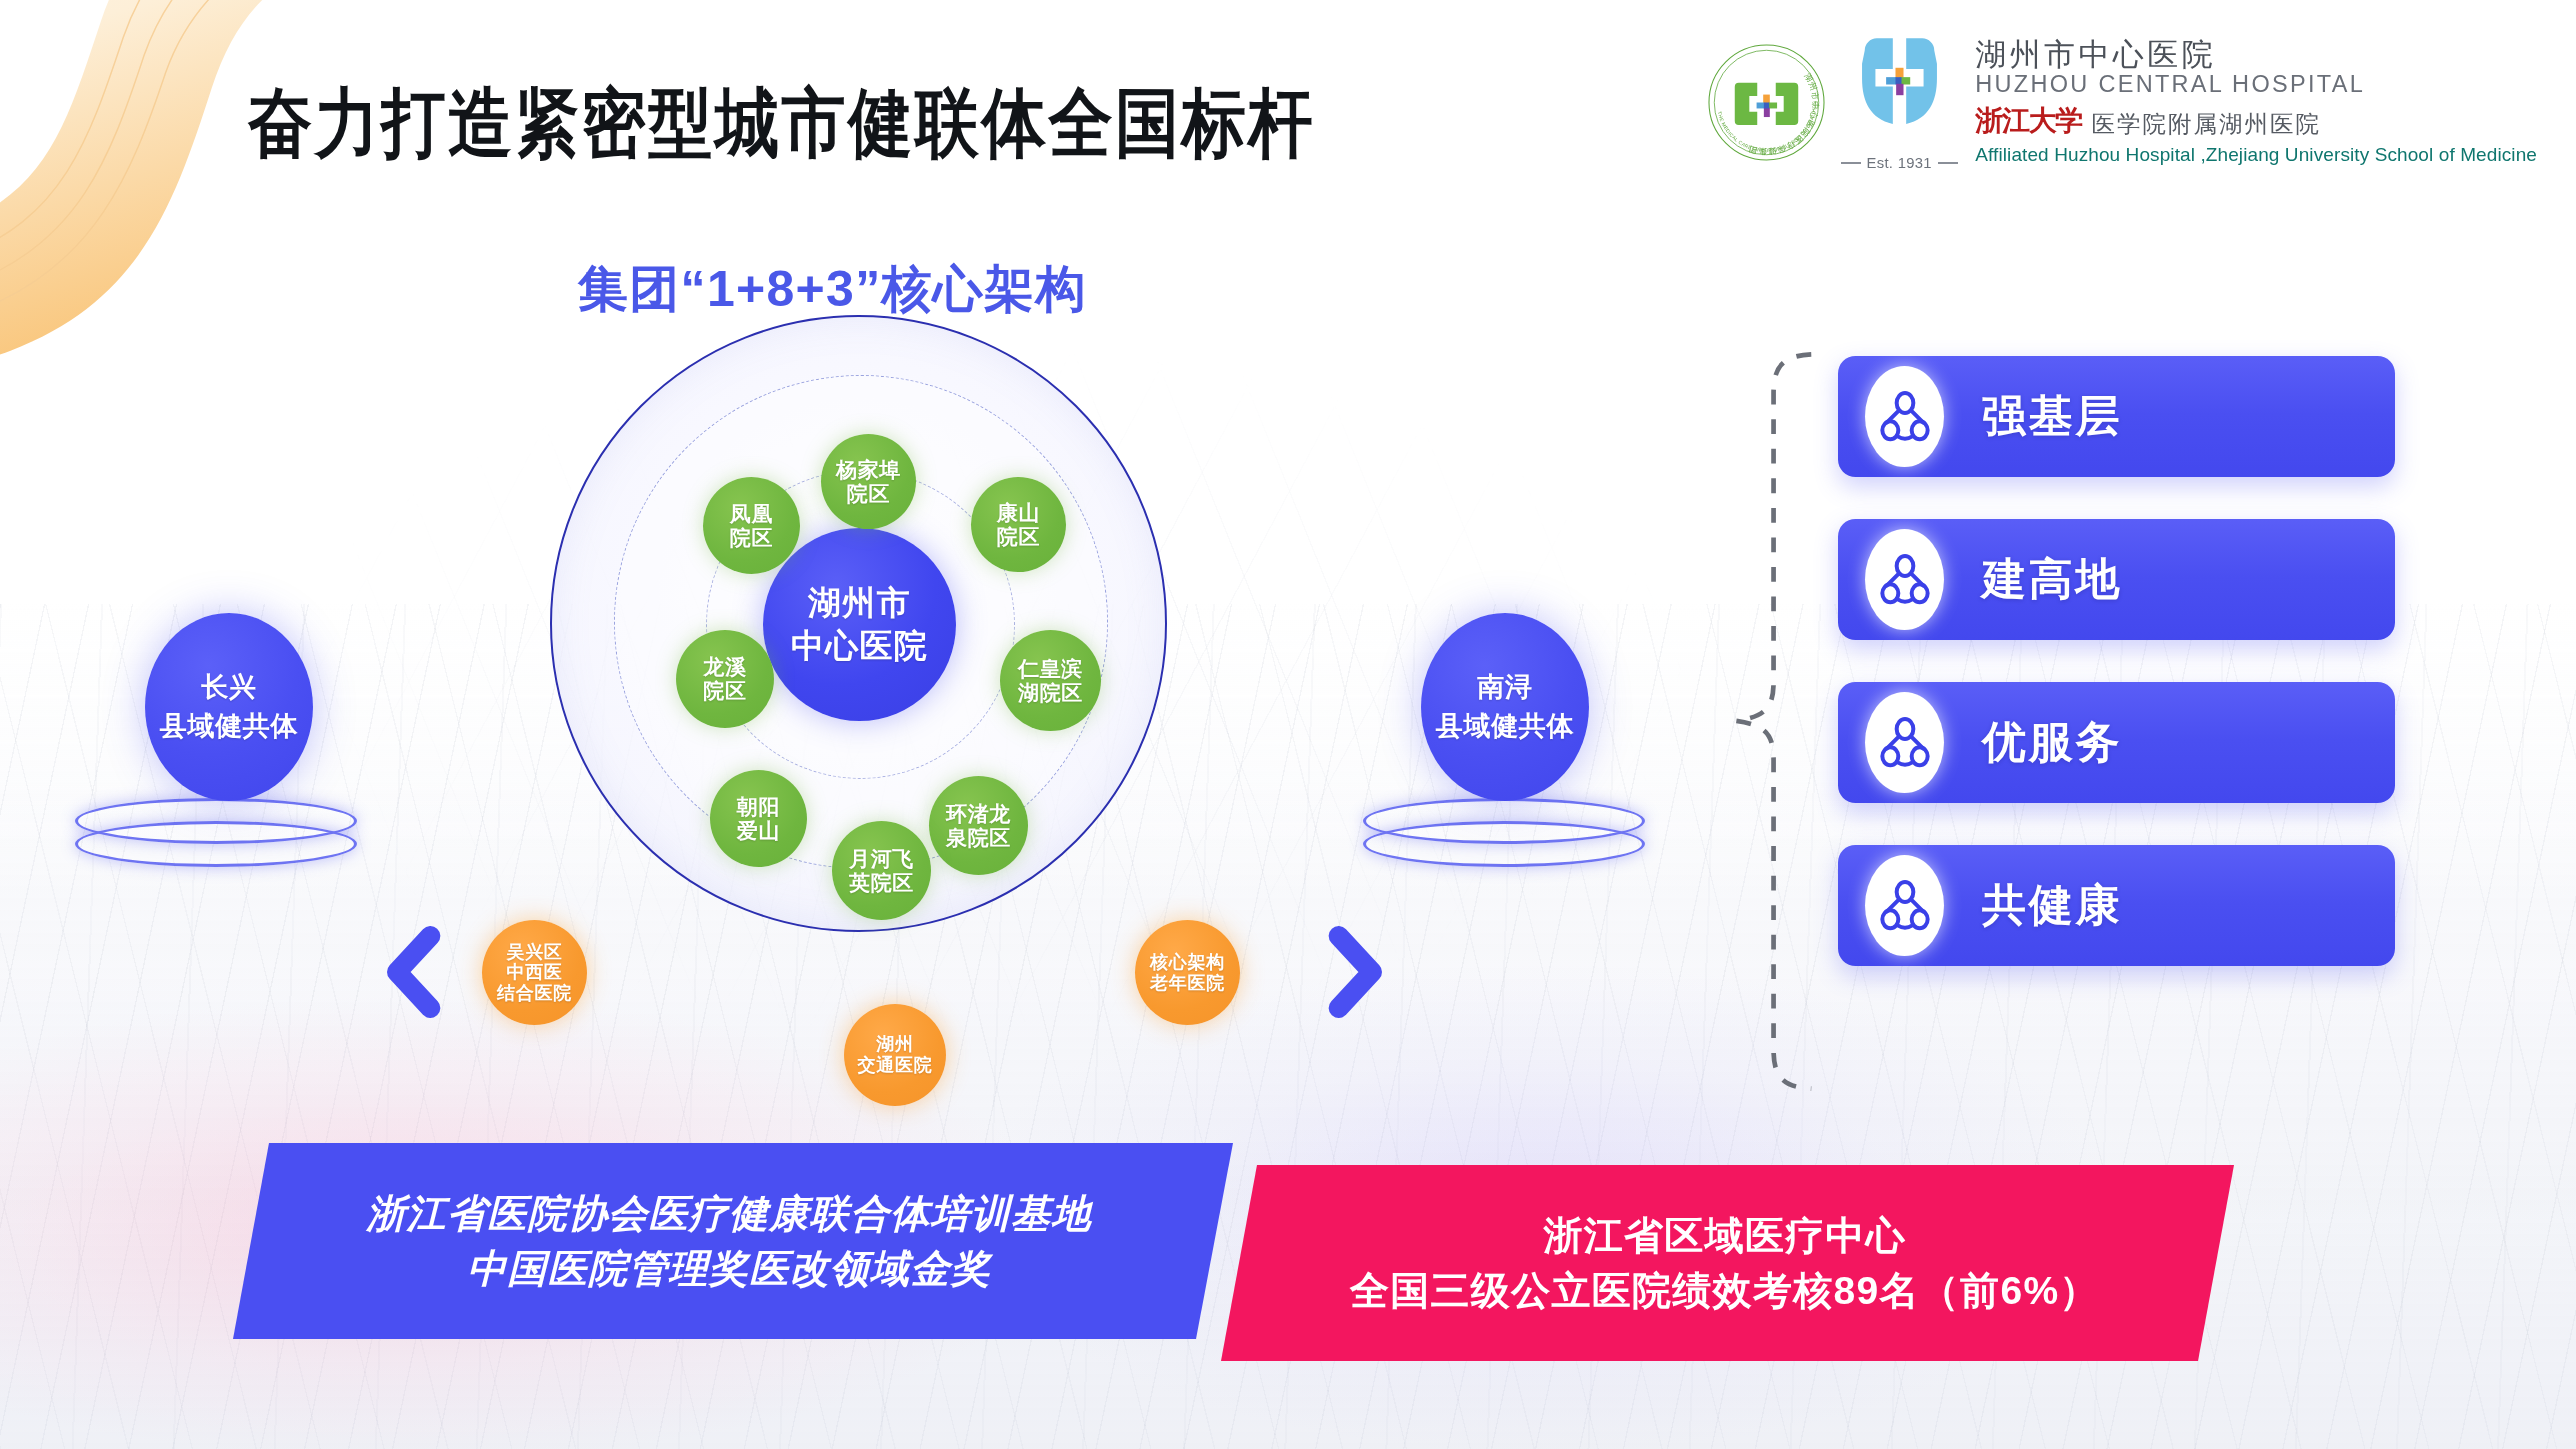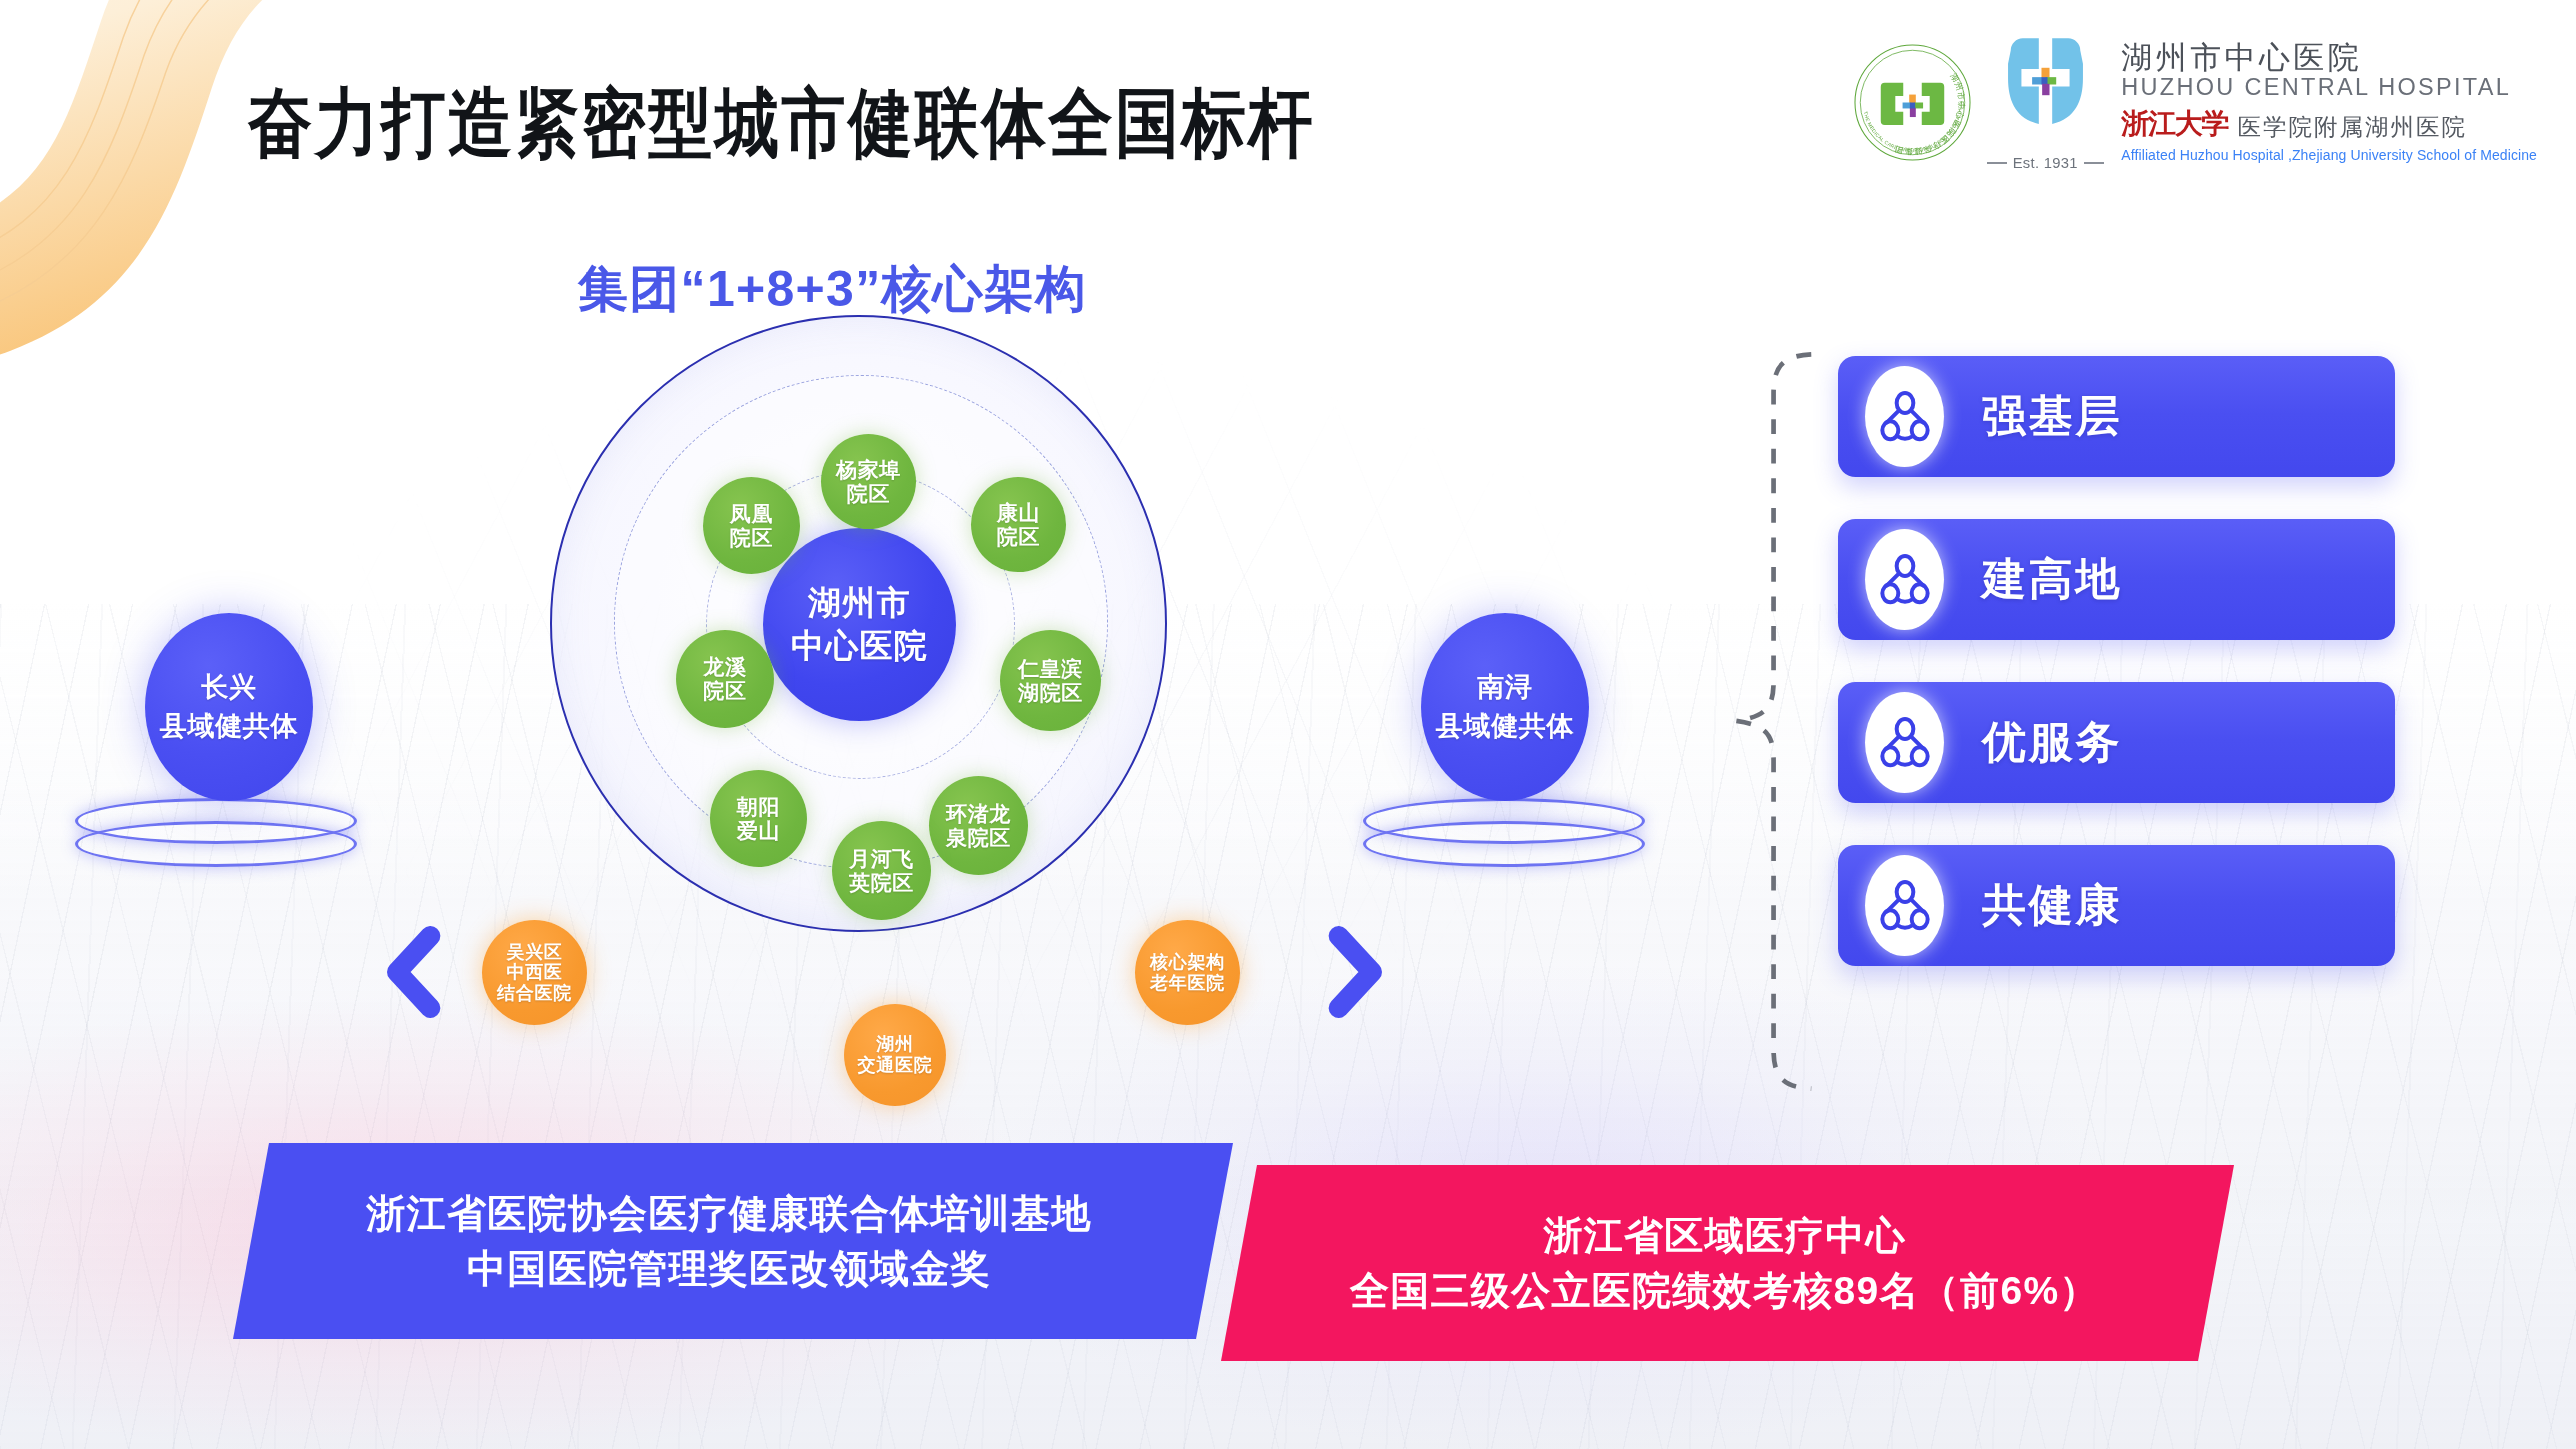--- a/index.html
+++ b/index.html
@@ -63,21 +63,21 @@
   .logo-shield-wrap{ display:flex; flex-direction:column; align-items:center; gap:20px;text-align:right;}
   .est-row{ display:flex; align-items:center; gap:6px; }
   .est-line{ width:20px; height:1.3px; background:#8a8f98; }
   .est-text{ font-size:14.8px; color:#6d737c; letter-spacing:0.3px; font-family:"Liberation Sans",sans-serif;}
   .logo-text-block{ display:flex; flex-direction:column; gap:0.7px; padding-left:2.7px;}
   .lt-cn{ font-size:31px; color:#4c5159; letter-spacing:3.4px; line-height:1.06; }
   .lt-en{ font-size:23.5px; color:#6a6f78; letter-spacing:2.3px; line-height:1.06; }
   .lt-zju-row{ display:flex; align-items:flex-end; gap:9.4px; margin-top:4px;}
   .lt-zju-logo{ font-size:28px; color:#b91c1c; font-family:"Liberation Serif",serif; font-weight:bold; letter-spacing:-1.3px; }
   .lt-zju-cn{ font-size:23.5px; color:#555a62; letter-spacing:2px; }
-  .lt-zju-en{ font-size:14px; color:#3b82f6; letter-spacing:0.1px; margin-top:3.4px;}
+  .lt-zju-en{ font-size:19px; color:#0f766e; letter-spacing:0.1px; margin-top:3.4px;}
 
   
   #subtitle{
     position:absolute; left:578px; top:256px;
     font-size:50px; font-weight:bold; color:#4a58e8; letter-spacing:1.3px;
     white-space:nowrap;
   }
 
   
   #diagram{ position:absolute; left:0; top:288px; width:1717px; height:845px; }
@@ -161,20 +161,21 @@
   .banner{
     position:absolute; display:flex; flex-direction:column;
     align-items:center; justify-content:center;
     color:#fff; font-weight:bold; letter-spacing:1.3px;
   }
   #banner-left{
     left:233px; top:1143px; width:1000px; height:196px;
     background:#4a4ff2;
     clip-path:polygon(36px 0, 1000px 0, 963px 196px, 0 196px);
     box-shadow:0 12px 34px rgba(74,79,242,.26);
+    font-style:italic;
   }
   #banner-right{
     left:1221px; top:1165px; width:1013px; height:196px;
     background:#f3165f;
     clip-path:polygon(36px 0, 1013px 0, 977px 196px, 0 196px);
     box-shadow:0 12px 34px rgba(243,22,95,.26);
   }
   .banner-line{ font-size:39px; line-height:1.42; white-space:nowrap; }
   #banner-left .banner-line{ transform:translateX(-4px); }
   #banner-right .banner-line{ transform:translateX(-2.7px); }

